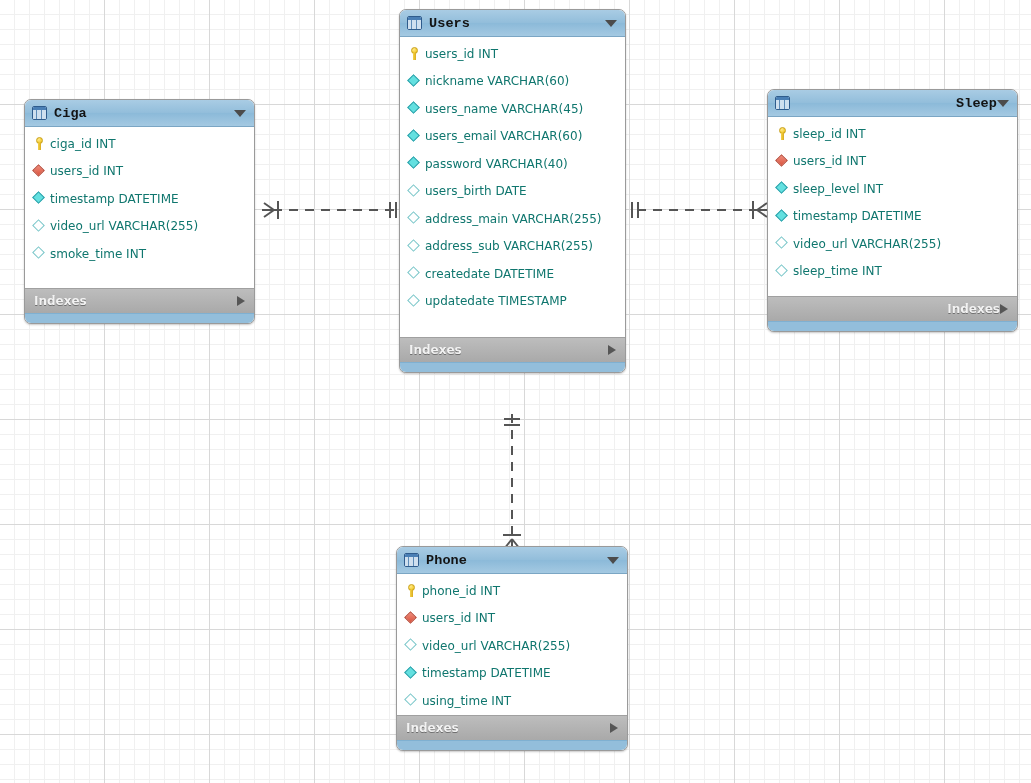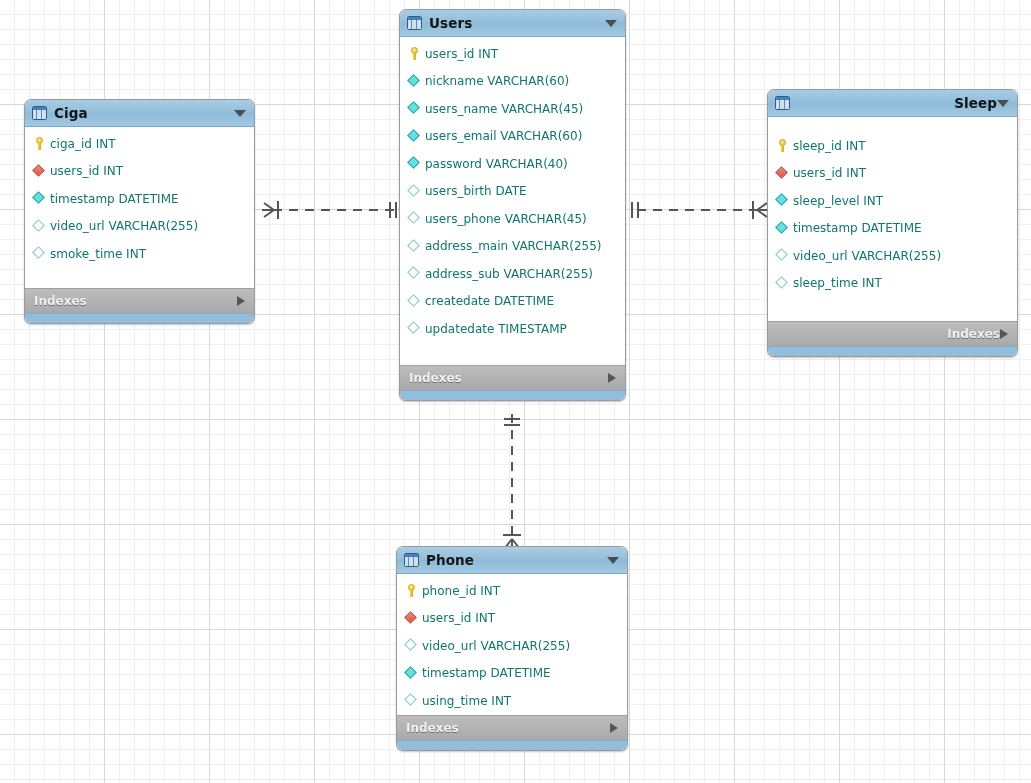--- a/index.html
+++ b/index.html
@@ -54,20 +54,21 @@
     box-sizing: border-box;
   }
   .tbl-header {
     height: 27px;
     display: flex;
     align-items: center;
     padding: 0 8px 0 7px;
     background: linear-gradient(to bottom, #a9cce4 0%, #93bedb 48%, #8cbad9 52%, #a4c9e2 100%);
     border-bottom: 1px solid #7ba6c4;
     box-sizing: border-box;
+    font-family: Liberation Mono, monospace;
   }
   .tbl-icon {
     width: 15px; height: 14px;
     border: 1px solid #2f5c8c;
     border-radius: 2px;
     background: #ffffff;
     position: relative;
     flex: 0 0 auto;
     overflow: hidden;
     box-sizing: border-box;
@@ -308,26 +309,20 @@
         <div class="col-row">
           <span class="col-mark mark-null">
             <span class="diamond"></span>
           </span>
           <span class="col-name">users_birth DATE</span>
         </div>
         <div class="col-row">
           <span class="col-mark mark-null">
             <span class="diamond"></span>
           </span>
-          <span class="col-name">users_phone VARCHAR(45)</span>
-        </div>
-        <div class="col-row">
-          <span class="col-mark mark-null">
-            <span class="diamond"></span>
-          </span>
           <span class="col-name">address_main VARCHAR(255)</span>
         </div>
         <div class="col-row">
           <span class="col-mark mark-null">
             <span class="diamond"></span>
           </span>
           <span class="col-name">address_sub VARCHAR(255)</span>
         </div>
         <div class="col-row">
           <span class="col-mark mark-null">
@@ -347,21 +342,21 @@
         <span class="footer-caret"></span>
       </div>
       <div class="tbl-strip"></div>
     </div>
     <div class="table-box" style="left: 767px; top: 89px; width: 251px; text-align: right;">
       <div class="tbl-header">
         <span class="tbl-icon"></span>
         <span class="tbl-title">Sleep</span>
         <span class="tbl-caret"></span>
       </div>
-      <div class="tbl-cols" style="padding-bottom: 24px; margin-top: 12px;">
+      <div class="tbl-cols" style="padding-bottom: 11px;">
         <div class="col-row">
           <span class="col-mark mark-pk"></span>
           <span class="col-name">sleep_id INT</span>
         </div>
         <div class="col-row">
           <span class="col-mark mark-fk">
             <span class="diamond"></span>
           </span>
           <span class="col-name">users_id INT</span>
         </div>

